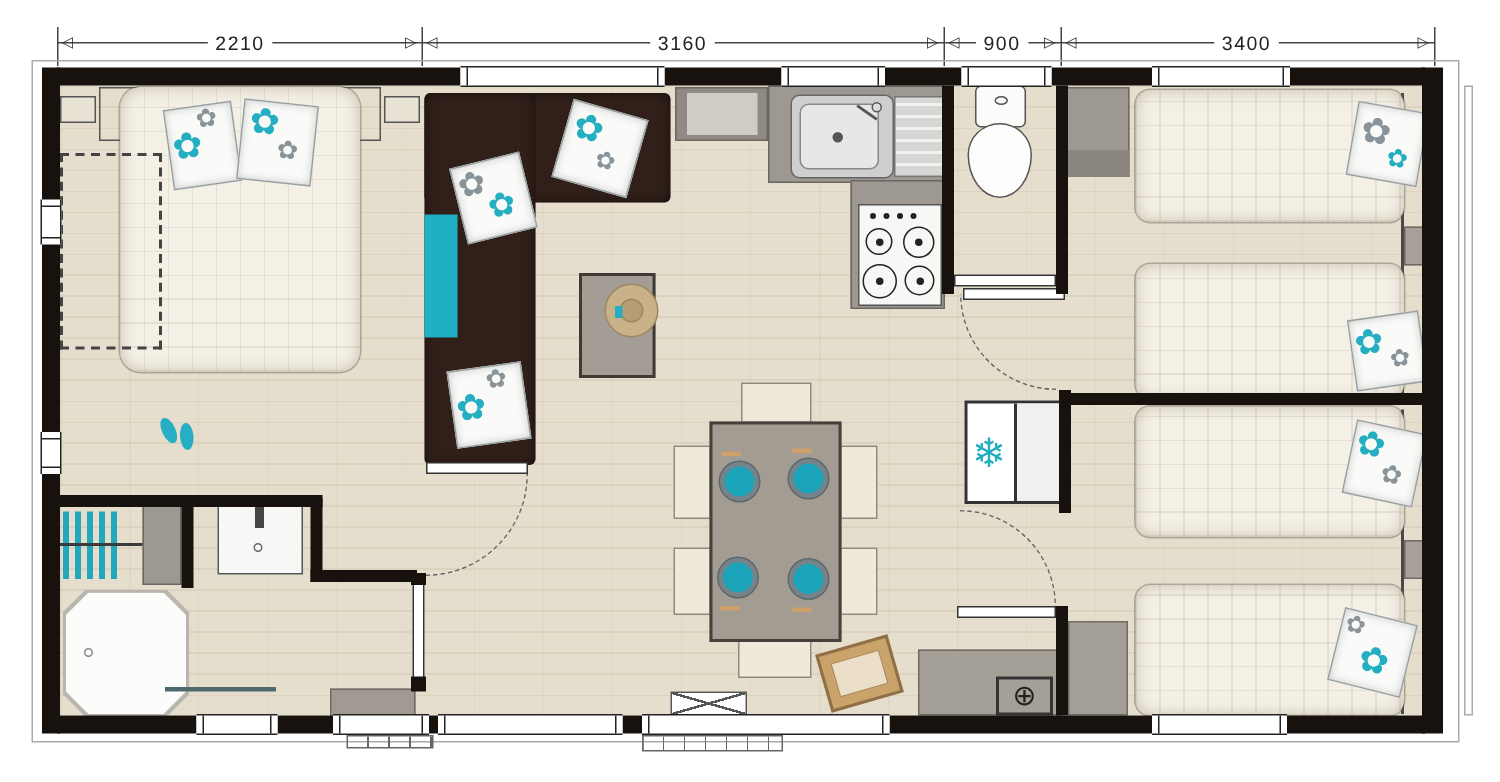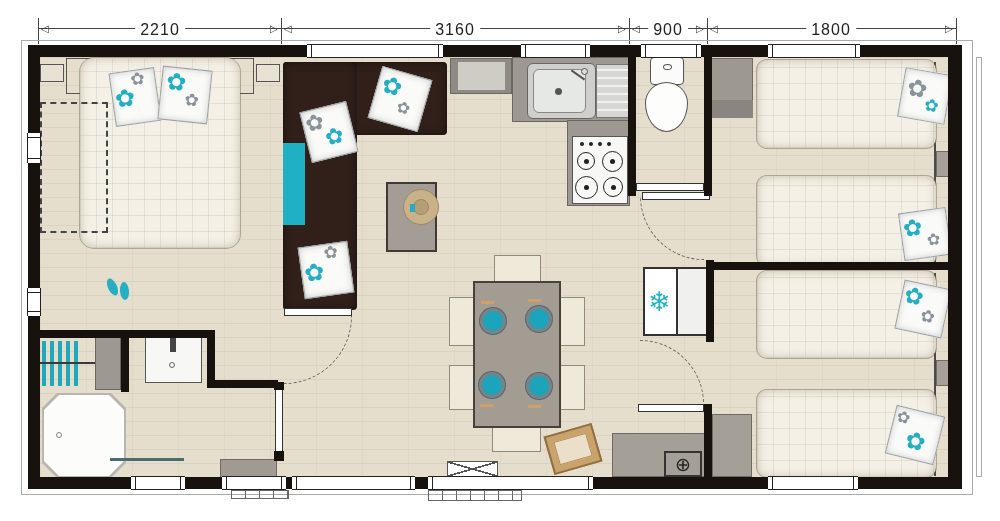--- a/index.html
+++ b/index.html
@@ -2,21 +2,21 @@
 <html><head>
 <meta charset="utf-8">
 <style>
   html,body{margin:0;padding:0;background:#fff;}
   .stage{position:relative;width:1000px;height:521px;background:#ffffff;overflow:hidden;
          font-family:"Liberation Sans", sans-serif;}
   .abs{position:absolute;box-sizing:border-box;}
   
   .dimline{height:1px;background:#444;}
   .tick{width:1px;background:#444;}
-  .dimlabel{font-size:16px;color:#222;letter-spacing:1px;background:#fff;padding:0 5px;
+  .dimlabel{font-size:13px;color:#222;letter-spacing:1px;background:#fff;padding:0 5px;
             transform:translateX(-50%);white-space:nowrap;}
   .ar{font-size:10px;color:#333;line-height:10px;}
   
   .outline{border:1px solid #aaa;}
   .wall{background:#17120e;}
   .floor{background-color:#e6decd;
     background-image:
       repeating-linear-gradient(180deg, rgba(125,105,82,.10) 0 1px, transparent 1px 14px),
       repeating-linear-gradient(90deg, rgba(125,105,82,.06) 0 1px, transparent 1px 46px);}
   .win{background:#fff;border-top:1px solid #222;border-bottom:1px solid #222;}
@@ -66,21 +66,21 @@
 </style>
 </head>
 <body>
 
 <div class="stage">
 
   <div class="abs dimline" style="left:38px;top:28px;width:918px"></div>
   <div class="abs dimlabel" style="left:160px;top:21px">2210</div>
   <div class="abs dimlabel" style="left:455px;top:21px">3160</div>
   <div class="abs dimlabel" style="left:668px;top:21px">900</div>
-  <div class="abs dimlabel" style="left:831px;top:21px">1800</div>
+  <div class="abs dimlabel" style="left:831px;top:21px">3400</div>
   <div class="abs tick" style="left:38px;top:18px;height:26px"></div>
   <div class="abs tick" style="left:281px;top:18px;height:26px"></div>
   <div class="abs tick" style="left:629px;top:18px;height:26px"></div>
   <div class="abs tick" style="left:707px;top:18px;height:26px"></div>
   <div class="abs tick" style="left:956px;top:18px;height:26px"></div>
   <span class="abs ar" style="left:41px;top:24px">◁</span>
   <span class="abs ar" style="left:270px;top:24px">▷</span>
   <span class="abs ar" style="left:284px;top:24px">◁</span>
   <span class="abs ar" style="left:618px;top:24px">▷</span>
   <span class="abs ar" style="left:632px;top:24px">◁</span>

